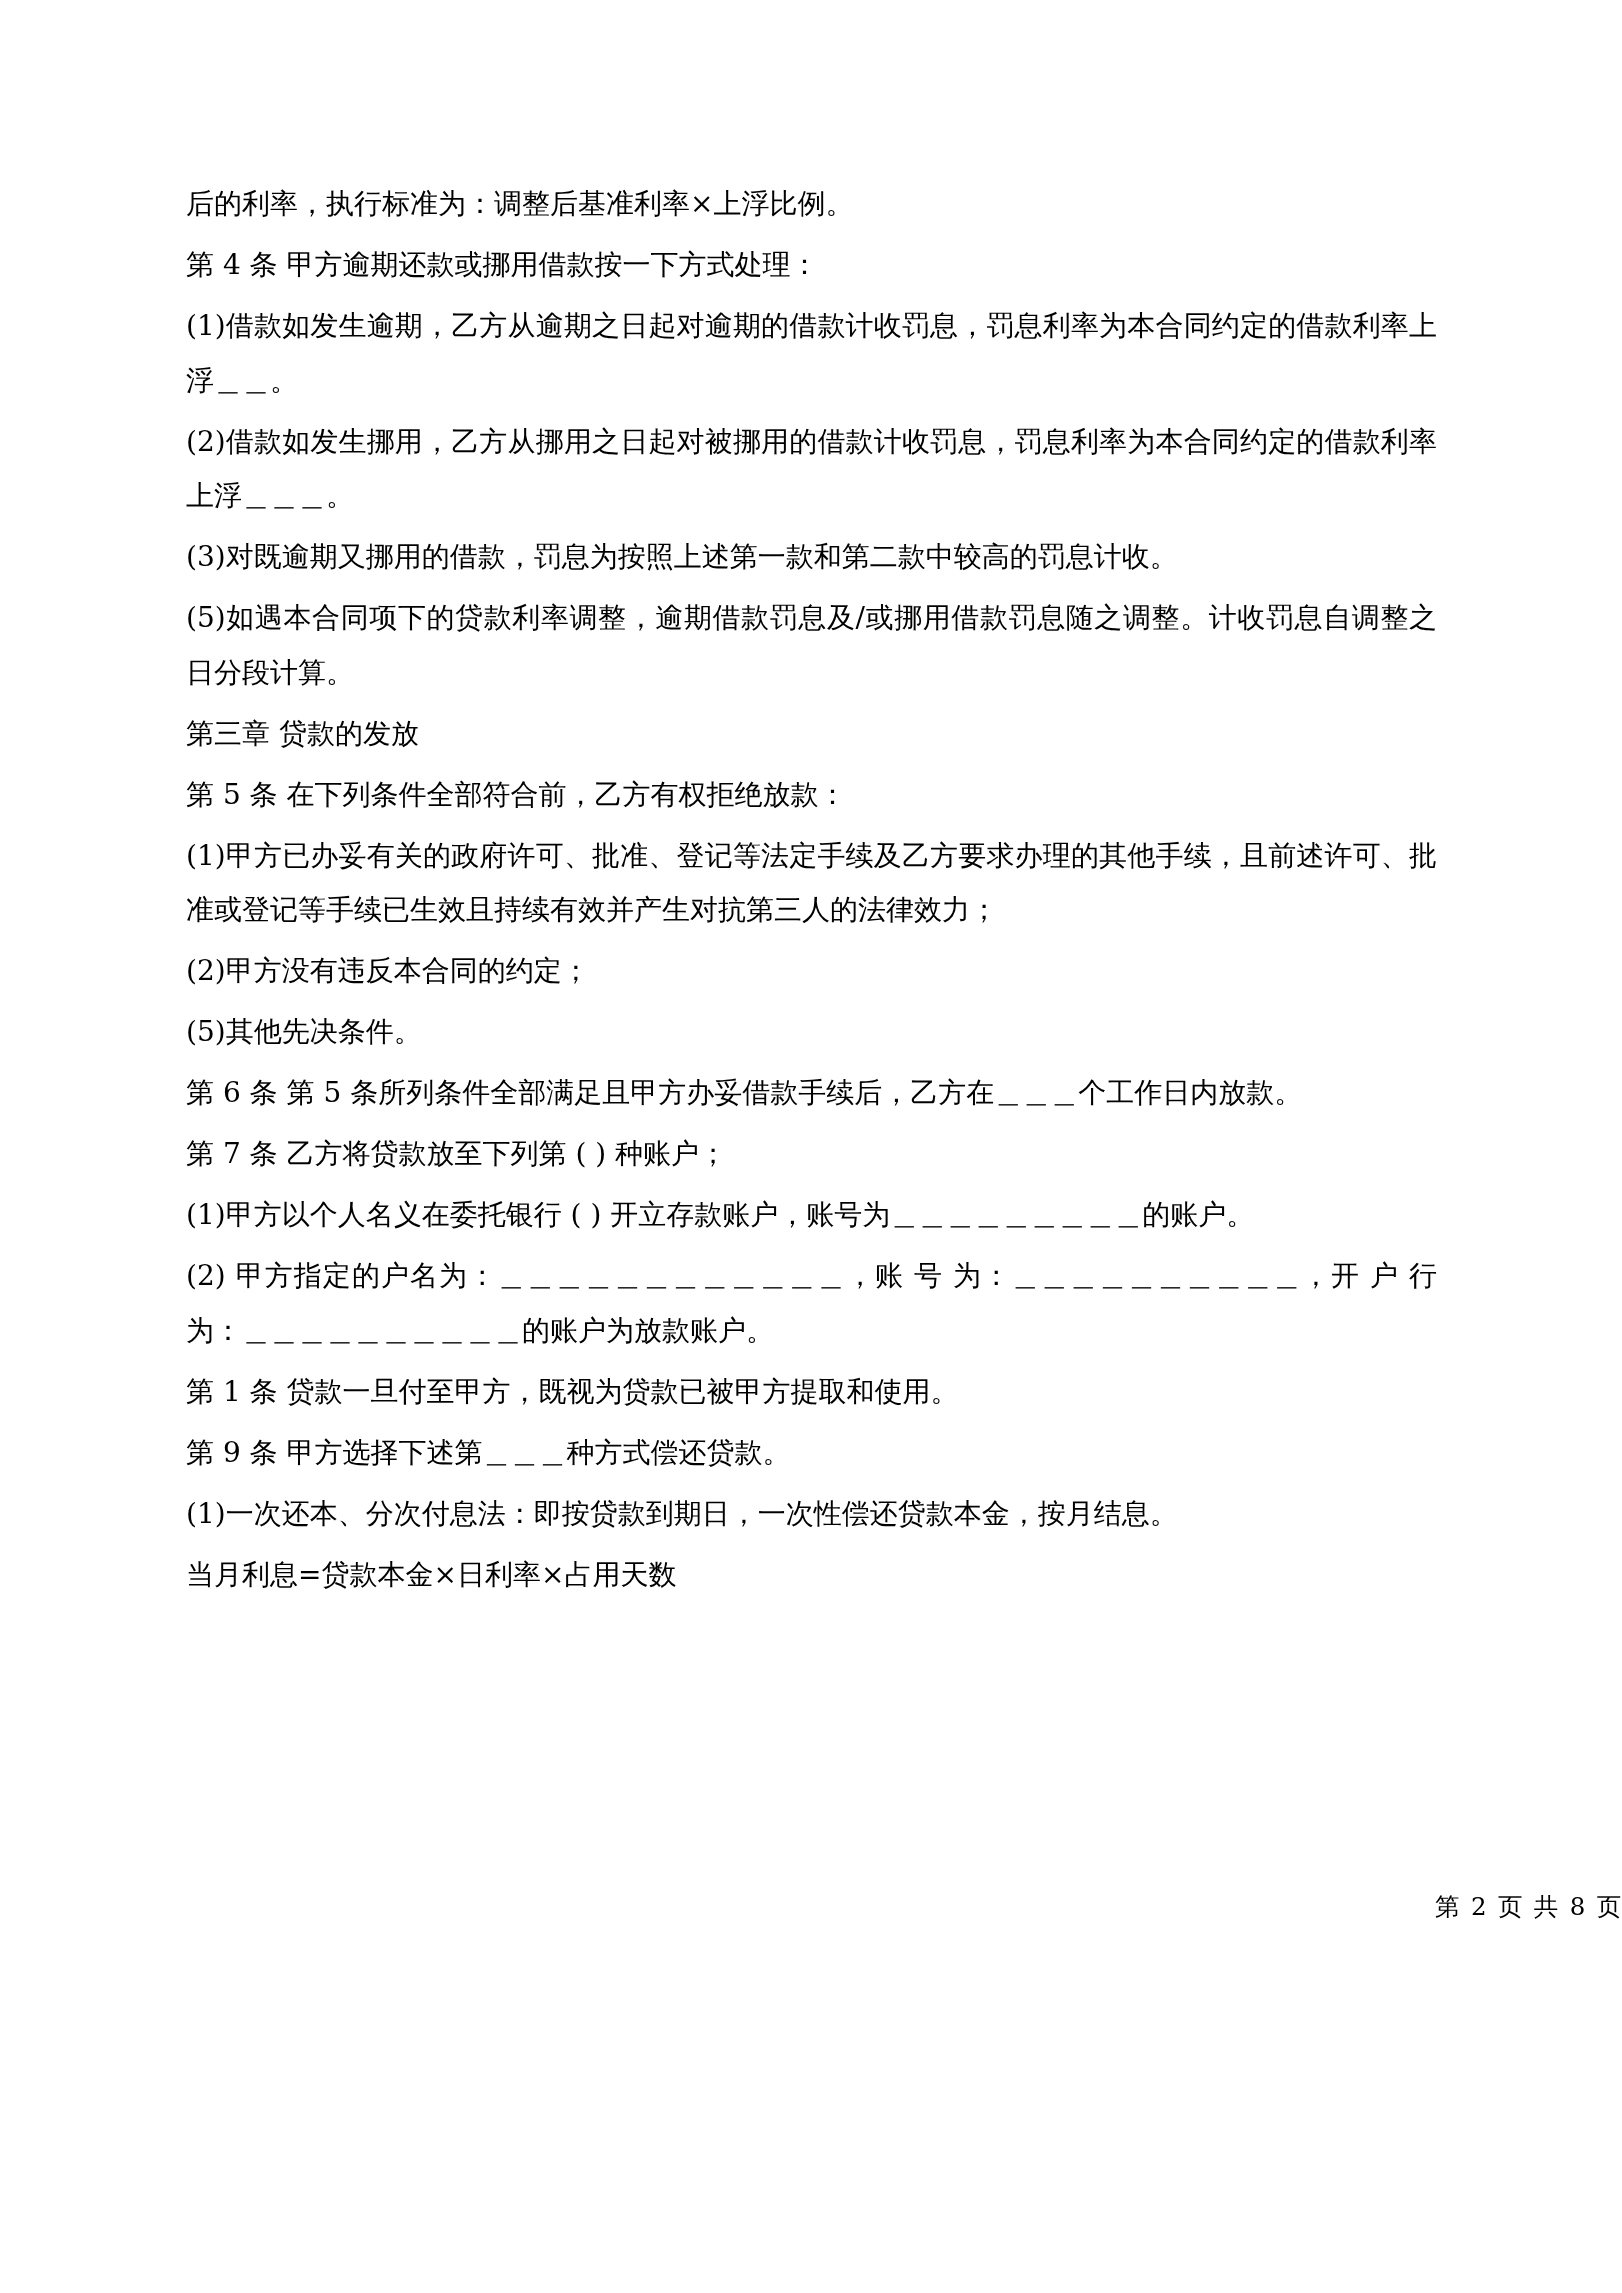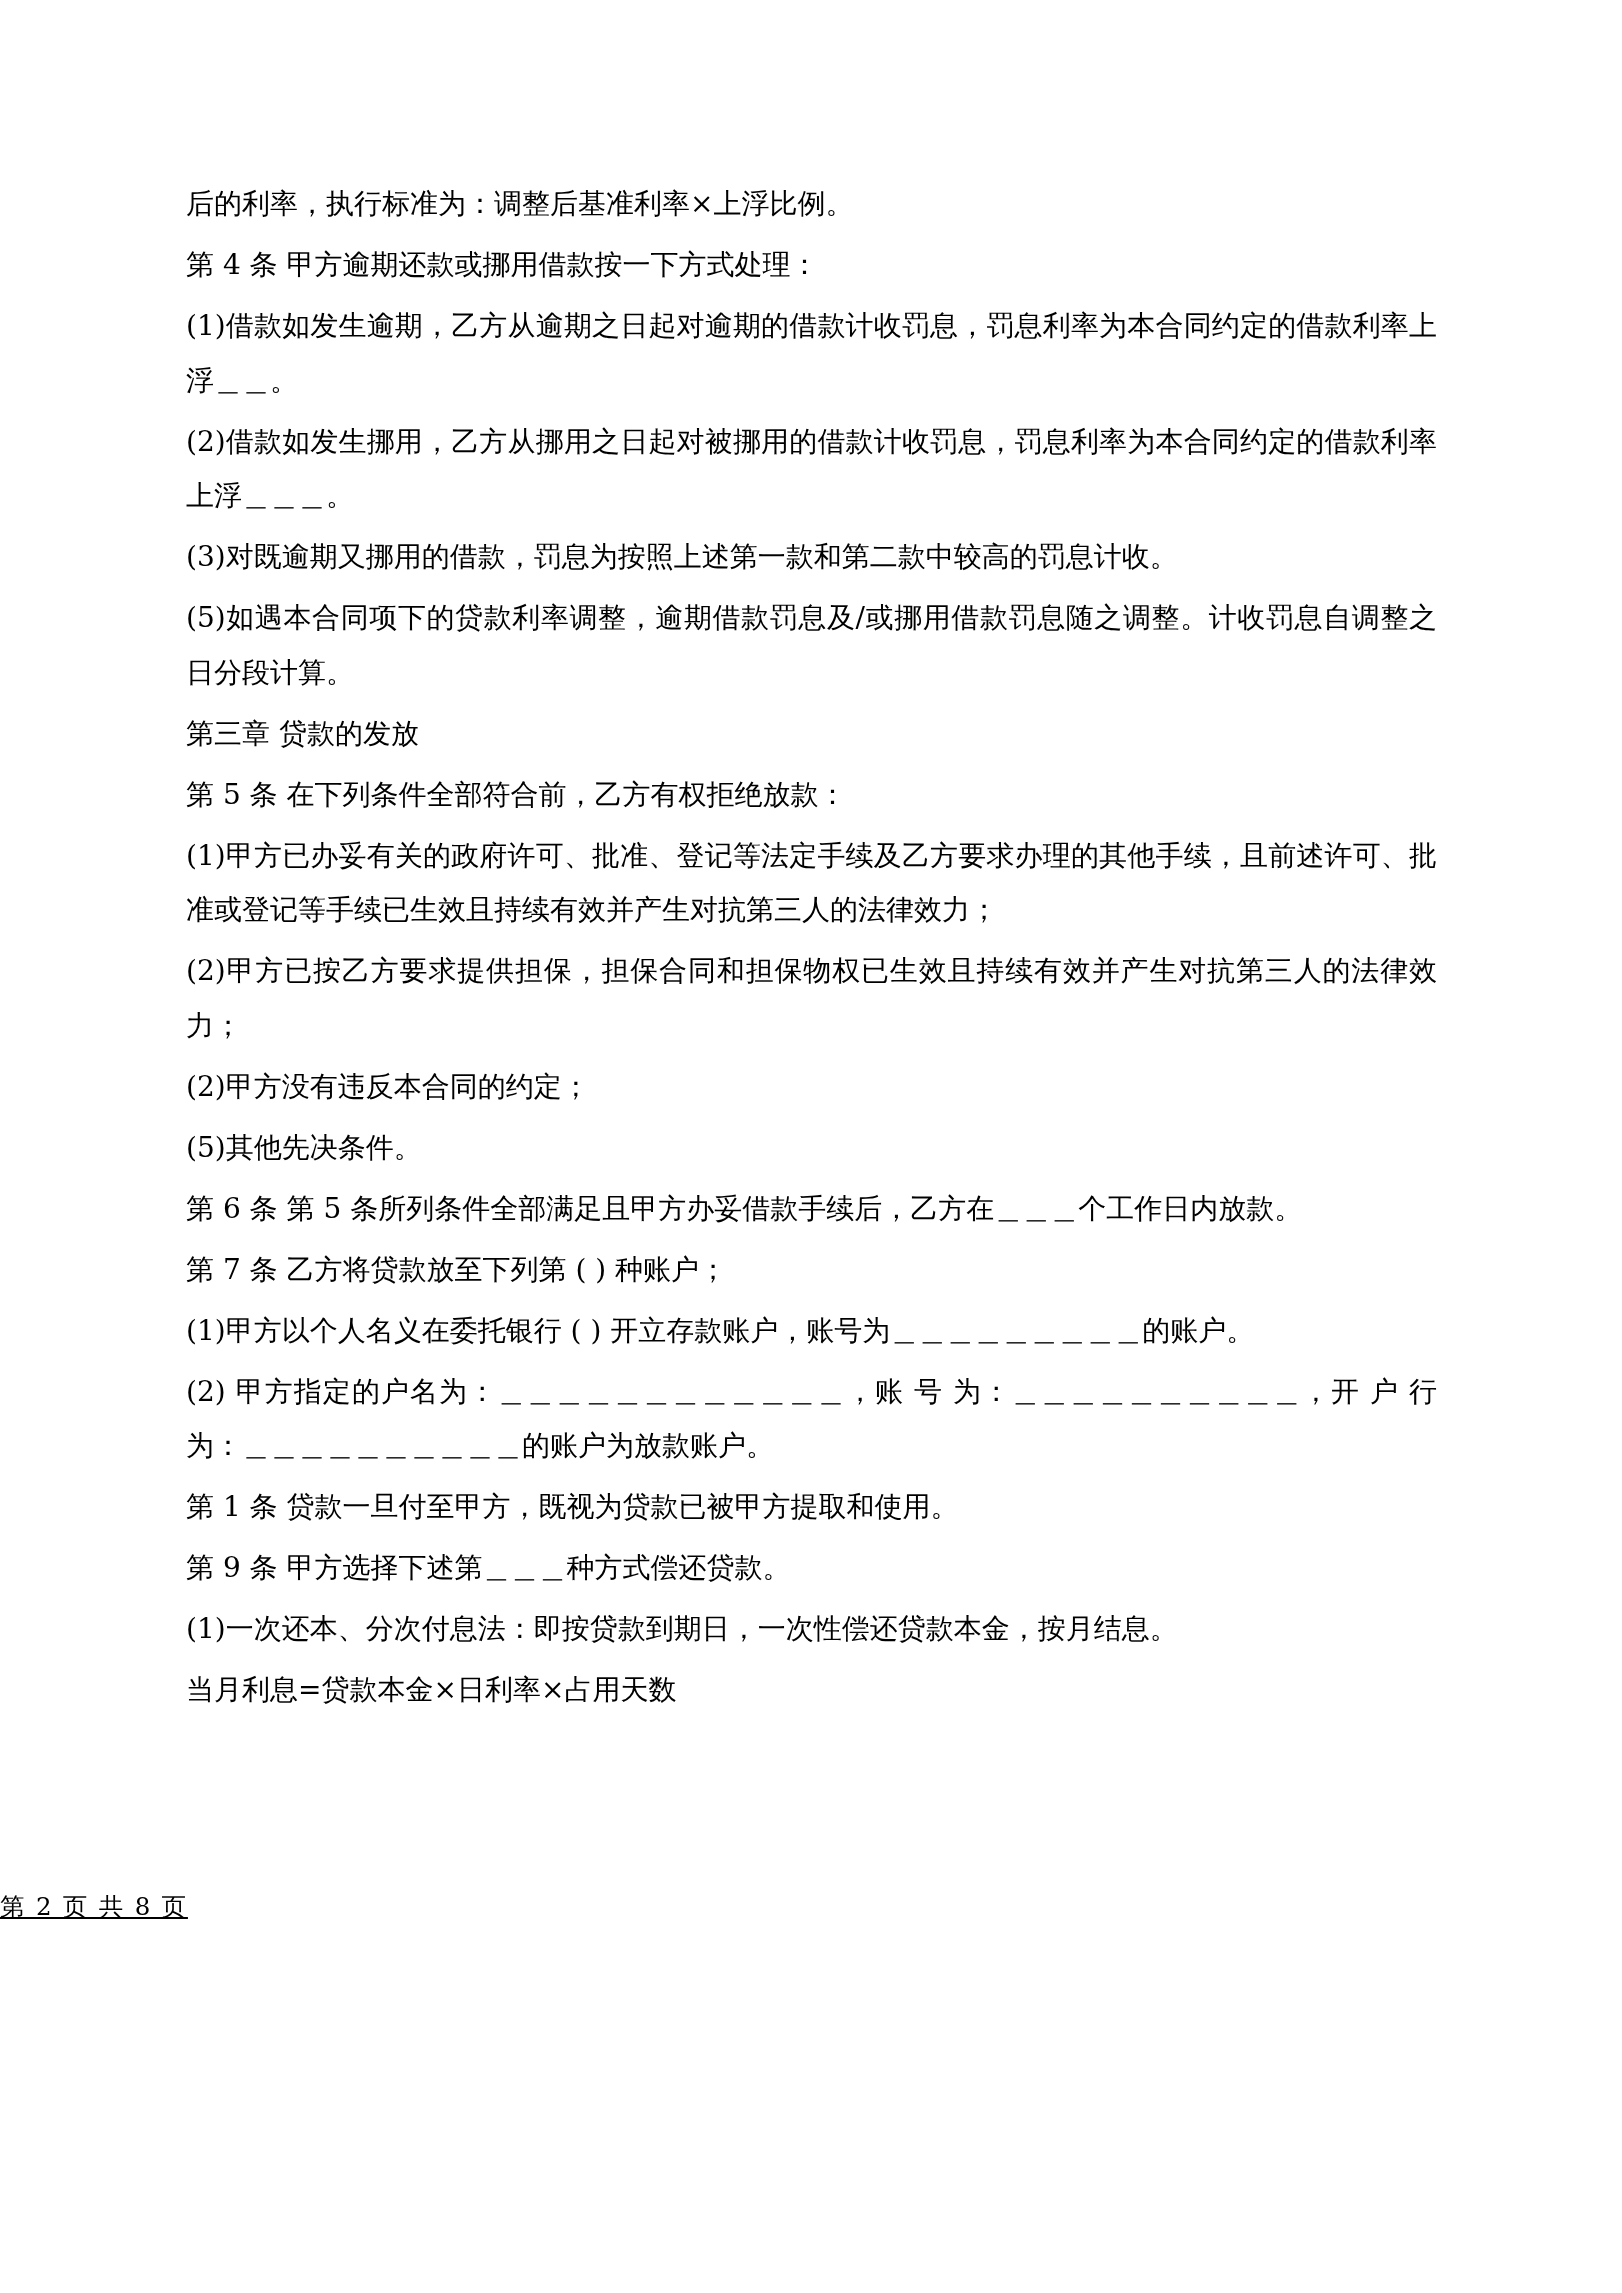--- a/index.html
+++ b/index.html
@@ -27,42 +27,40 @@
   }
   .para {
     margin: 0 0 6.4px 0;
     text-indent: 0;
   }
   .footer {
     position: absolute;
     left: 0;
     right: 0;
     bottom: 155px;
-    text-align: left;
+    text-align: right;
     font-size: 24.5px;
     font-family: "DejaVu Serif", "Liberation Serif", serif;
     letter-spacing: 1.8px;
-    text-decoration: underline;
   }
 </style>
 </head>
 <body>
 
 <div class="page">
   <div class="doc-body">
     <p class="para">后的利率，执行标准为：调整后基准利率×上浮比例。</p>
     <p class="para">第 4 条  甲方逾期还款或挪用借款按一下方式处理：</p>
     <p class="para">(1)借款如发生逾期，乙方从逾期之日起对逾期的借款计收罚息，罚息利率为本合同约定的借款利率上浮＿＿。</p>
     <p class="para">(2)借款如发生挪用，乙方从挪用之日起对被挪用的借款计收罚息，罚息利率为本合同约定的借款利率上浮＿＿＿。</p>
     <p class="para">(3)对既逾期又挪用的借款，罚息为按照上述第一款和第二款中较高的罚息计收。</p>
     <p class="para">(5)如遇本合同项下的贷款利率调整，逾期借款罚息及/或挪用借款罚息随之调整。计收罚息自调整之日分段计算。</p>
     <p class="para">第三章  贷款的发放</p>
     <p class="para">第 5 条  在下列条件全部符合前，乙方有权拒绝放款：</p>
     <p class="para">(1)甲方已办妥有关的政府许可、批准、登记等法定手续及乙方要求办理的其他手续，且前述许可、批准或登记等手续已生效且持续有效并产生对抗第三人的法律效力；</p>
-    <p class="para">(2)甲方已按乙方要求提供担保，担保合同和担保物权已生效且持续有效并产生对抗第三人的法律效力；</p>
     <p class="para">(2)甲方没有违反本合同的约定；</p>
     <p class="para">(5)其他先决条件。</p>
     <p class="para">第 6 条  第 5 条所列条件全部满足且甲方办妥借款手续后，乙方在＿＿＿个工作日内放款。</p>
     <p class="para">第 7 条  乙方将贷款放至下列第 ( ) 种账户；</p>
     <p class="para">(1)甲方以个人名义在委托银行 ( ) 开立存款账户，账号为＿＿＿＿＿＿＿＿＿的账户。</p>
     <p class="para">(2) 甲方指定的户名为：＿＿＿＿＿＿＿＿＿＿＿＿，账 号 为：＿＿＿＿＿＿＿＿＿＿，开 户 行 为：＿＿＿＿＿＿＿＿＿＿的账户为放款账户。</p>
     <p class="para">第 1 条  贷款一旦付至甲方，既视为贷款已被甲方提取和使用。</p>
     <p class="para">第 9 条  甲方选择下述第＿＿＿种方式偿还贷款。</p>
     <p class="para">(1)一次还本、分次付息法：即按贷款到期日，一次性偿还贷款本金，按月结息。</p>
     <p class="para">当月利息=贷款本金×日利率×占用天数</p>

